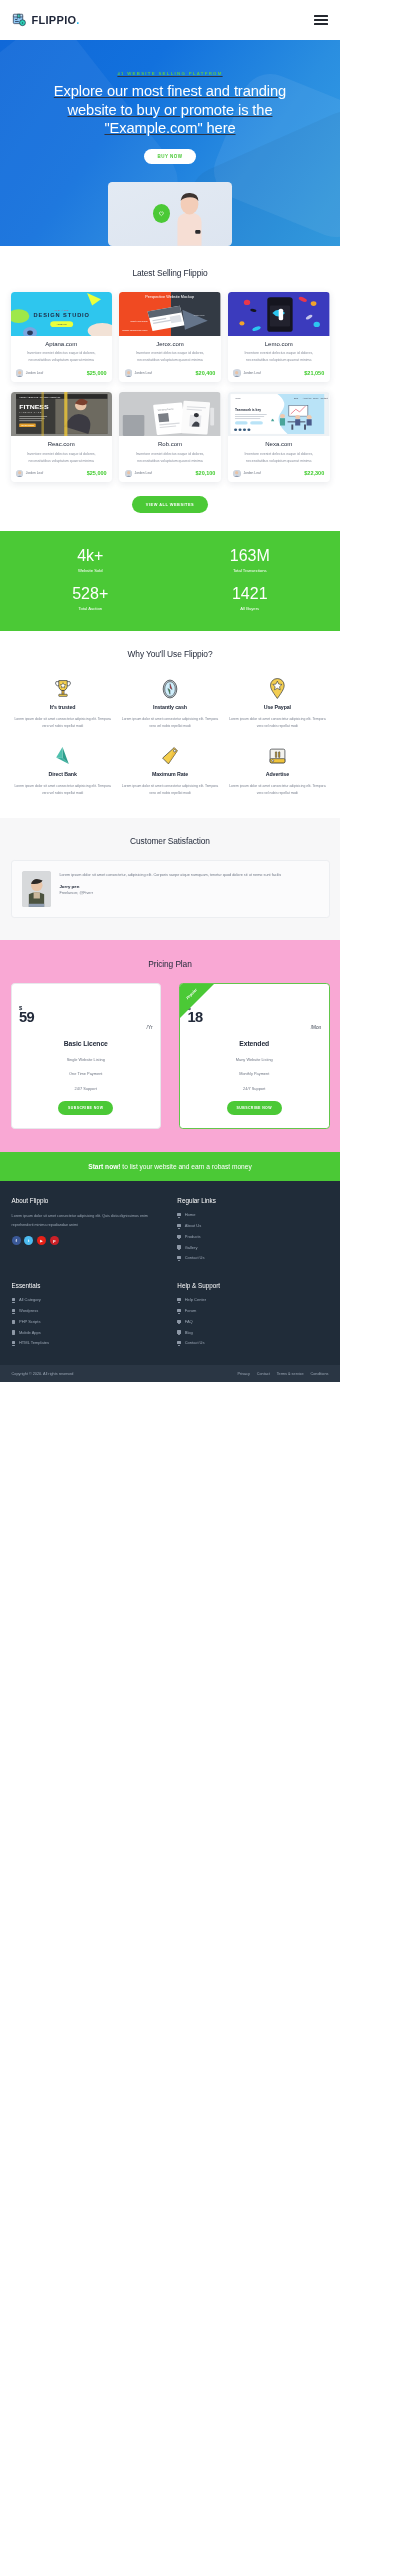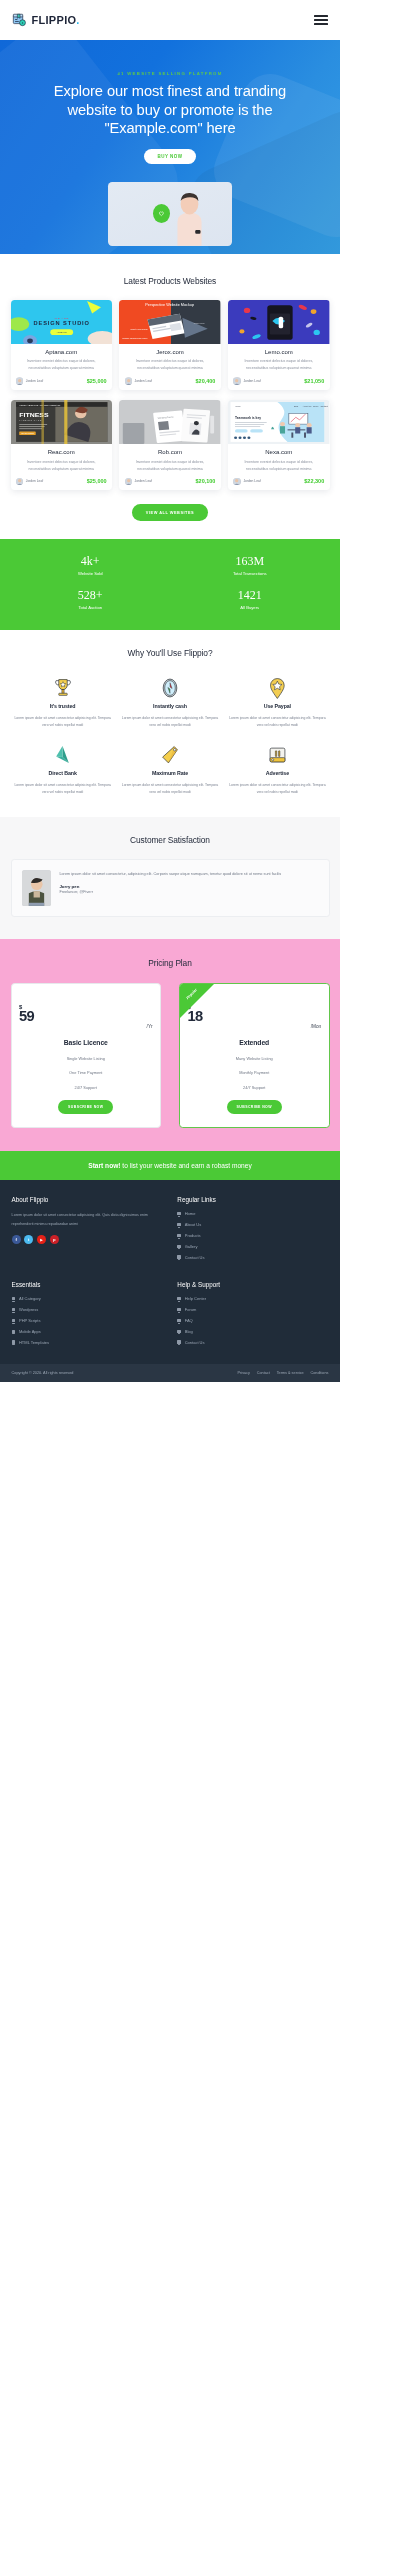--- a/index.html
+++ b/index.html
@@ -25,21 +25,22 @@
     font-family: "Liberation Sans", sans-serif;
   }
   .brand-dot { color: #2ab7ea; }
   .hamburger { width: 14px; display: flex; flex-direction: column; gap: 2.6px; cursor: pointer; }
   .hamburger span { display: block; height: 1.4px; background: #24282f; border-radius: 0.5px; }
 
   
   .hero {
     position: relative; background: linear-gradient(125deg,#1068d8 0%,#1271dd 35%,#2a8ee0 70%,#35a0e6 100%);
     padding-top: 30.5px; text-align: center; overflow: hidden;
-    padding-bottom: 8px;
+    padding-bottom: 0;
+    text-decoration: underline;
   }
   .hero-shape-a {
     position:absolute; width: 226px; height: 226px; border-radius: 37px;
     background: rgba(255,255,255,.055); transform: rotate(-38deg);
     left: -79px; top: 16px;
   }
   .hero-shape-b {
     position:absolute; width: 158px; height: 131px; border-radius: 29px;
     background: rgba(255,255,255,.07); transform: rotate(22deg);
     right: -42px; top: 50px;
@@ -114,21 +115,21 @@
     padding: 5.8px 13.7px; font-size: 3.9px; font-weight: bold; letter-spacing: 0.5px;
     cursor: pointer;
   }
 
   
   .stats {
     background: #4bc936; padding: 16px 10.5px 20px;
     display: grid; grid-template-columns: 1fr 1fr; gap: 12.6px 0;
   }
   .stat { text-align:center; color:#fff; }
-  .stat-num { font-size: 12px; line-height: 1.1; font-weight: normal; font-family: Liberation Serif, serif; }
+  .stat-num { font-size: 16px; line-height: 1.1; font-weight: normal; }
   .stat-lbl { font-size: 4.2px; margin-top: 3.2px; }
 
   
   .features { padding: 18px 11.6px 21px; background: #fff; }
   .feature-grid {
     display: grid; grid-template-columns: repeat(3,1fr); gap: 13.7px 5.3px;
     margin-top: 18px;
   }
   .feature { text-align:center; }
   .feature-ico { height: 24px; display:flex; align-items:center; justify-content:center; }
@@ -272,21 +273,21 @@
             <ellipse cx="43" cy="32" rx="17" ry="20" fill="#f3cdb8"></ellipse>
             <path d="M26 26 Q28 10 44 11 Q60 12 60 27 Q56 19 44 19 Q32 19 26 26 Z" fill="#3b3330"></path>
             <rect x="54" y="82" width="10" height="7" rx="2" fill="#2b2b2e"></rect>
           </svg>
         </div>
       </div>
     </div>
   </div>
 
   <div class="listings">
-    <h2 class="sec-title">Latest Products Websites</h2>
+    <h2 class="sec-title">Latest Selling Flippio</h2>
 
     <div class="card-grid">
 
       <div class="site-card">
         <div class="site-thumb">
           <svg viewBox="0 0 160 84" width="100%" height="44" preserveAspectRatio="none">
             <rect width="160" height="84" fill="#2ec6ee"></rect>
             <ellipse cx="12" cy="46" rx="17" ry="13" fill="#9ee84a"></ellipse>
             <ellipse cx="144" cy="74" rx="23" ry="15" fill="#f2e2d6"></ellipse>
             <circle cx="30" cy="78" r="11" fill="#7aa6e0"></circle>

